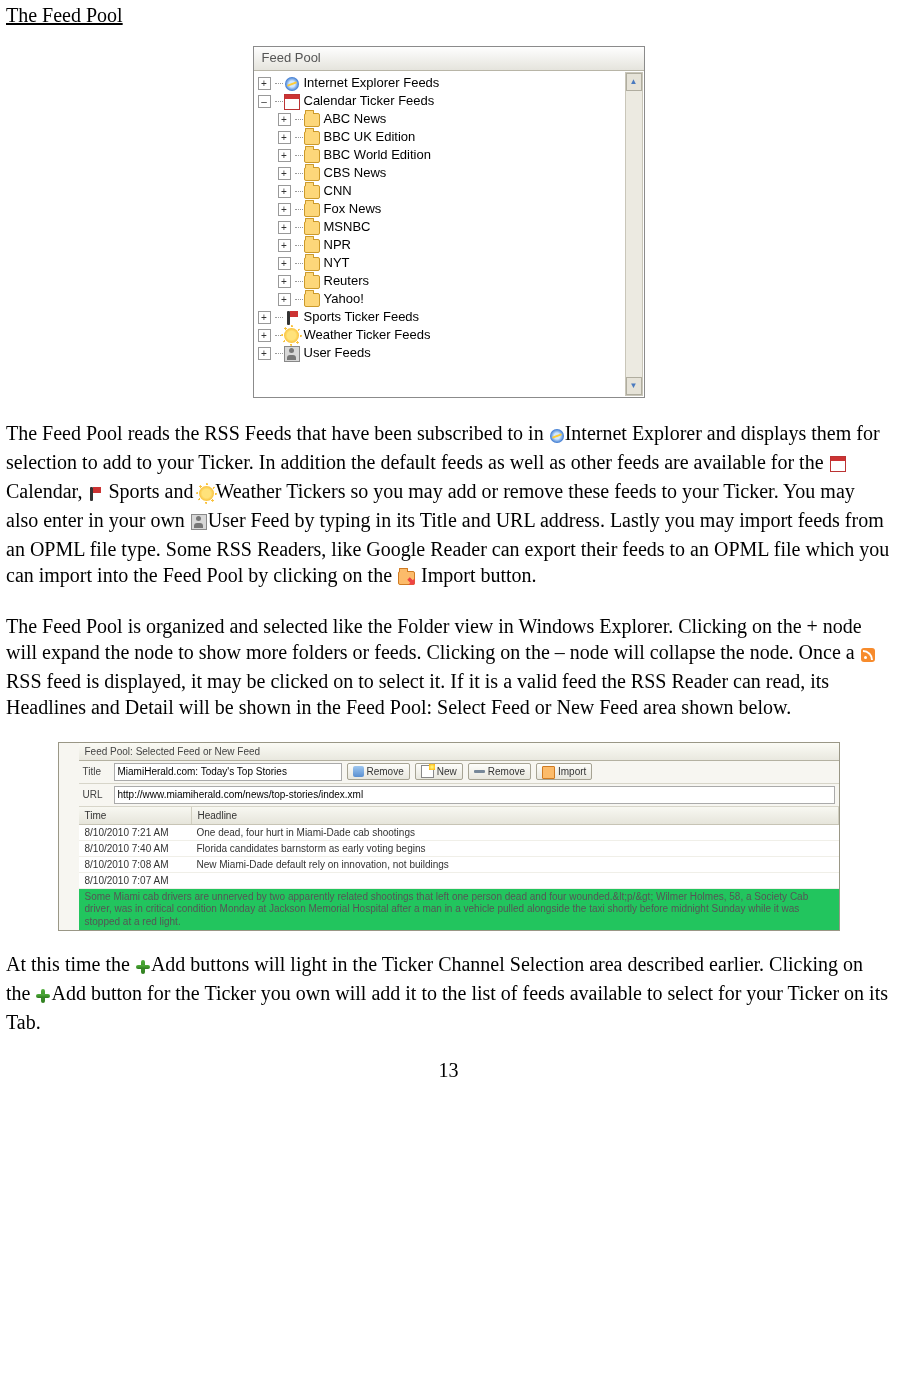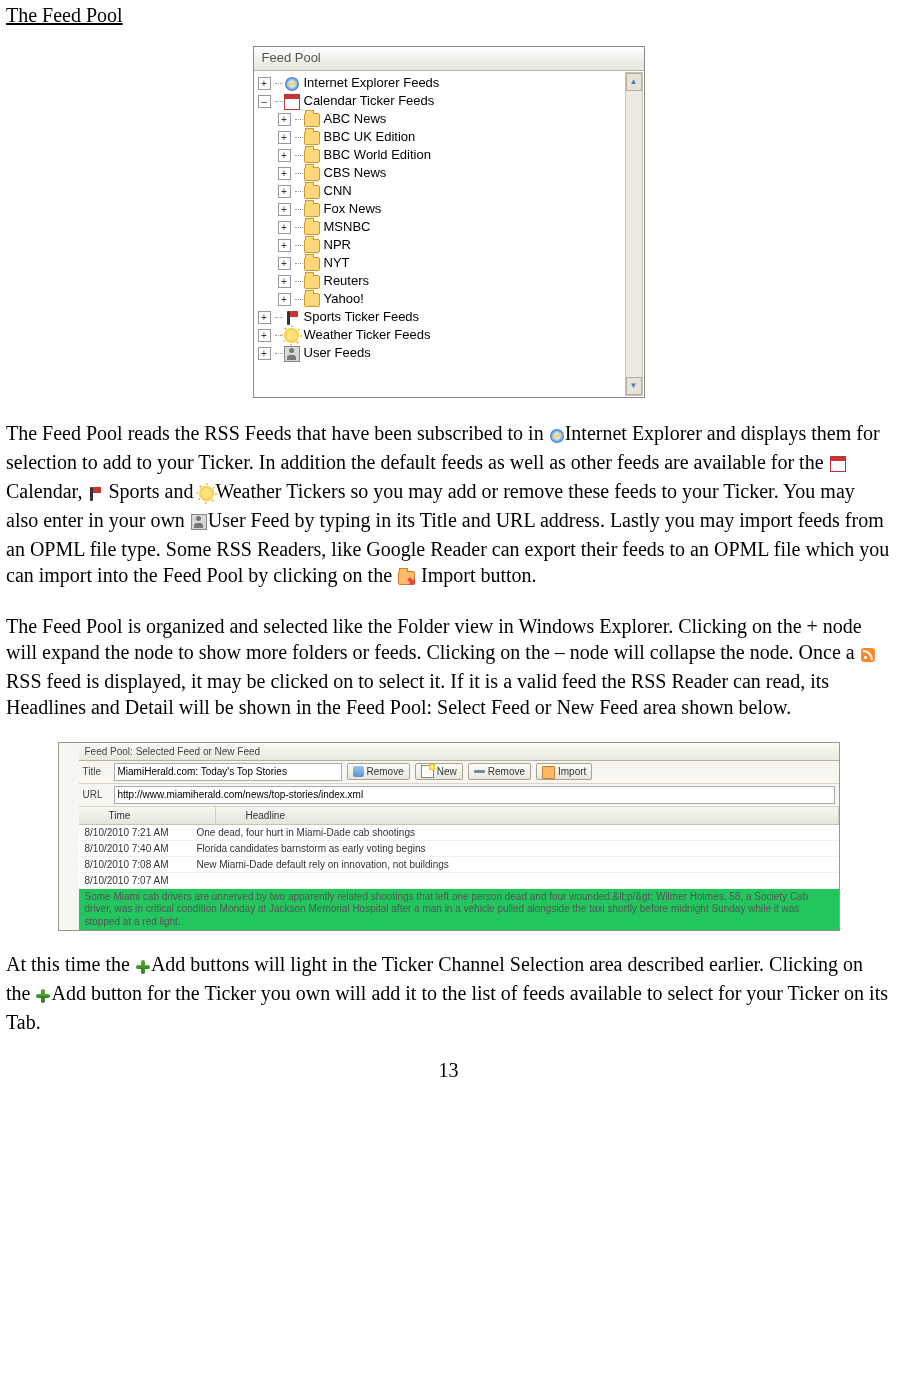--- a/index.html
+++ b/index.html
@@ -150,21 +150,21 @@
   .sp-btn .mini-icon{width:11px;height:11px;display:inline-block;}
   .mini-enter{background:linear-gradient(#9ec7f0,#5a8fd0);border-radius:2px;}
   .mini-new{background:#fff;border:1px solid #888;position:relative;}
   .mini-new::after{content:"";position:absolute;right:-2px;top:-2px;width:6px;height:6px;background:radial-gradient(#ff8,#fa0);}
   .mini-remove{position:relative;}
   .mini-remove::before{content:"";position:absolute;left:0;top:4px;width:11px;height:3px;background:#789;border-radius:1px;}
   .mini-import{width:11px;height:9px;background:#fcbb6a;border:1px solid #d07b22;border-radius:1px;position:relative;top:1px;}
   
   .sp-table{background:#fff;}
   .sp-thead{display:flex;background:linear-gradient(#f8f8f2,#e6e5db);border-bottom:1px solid #c7c4b5;}
-  .sp-th{padding:2px 6px;border-right:1px solid #d0cec0;color:#333;margin-left:24px;}
+  .sp-th{padding:2px 6px;border-right:1px solid #d0cec0;color:#333;}
   .sp-th.time{width:100px;}
   .sp-th.head{flex:1;}
   .sp-tr{display:flex;border-bottom:1px solid #f0efe8;}
   .sp-td{padding:1px 6px;color:#333;}
   .sp-td.time{width:100px;}
   .sp-td.head{flex:1;}
   .sp-detail{background:#22c55e;padding:2px 6px;color:#555;line-height:1.25;}
   
   .page-number{text-align:center;font-size:20px;}
 </style>

